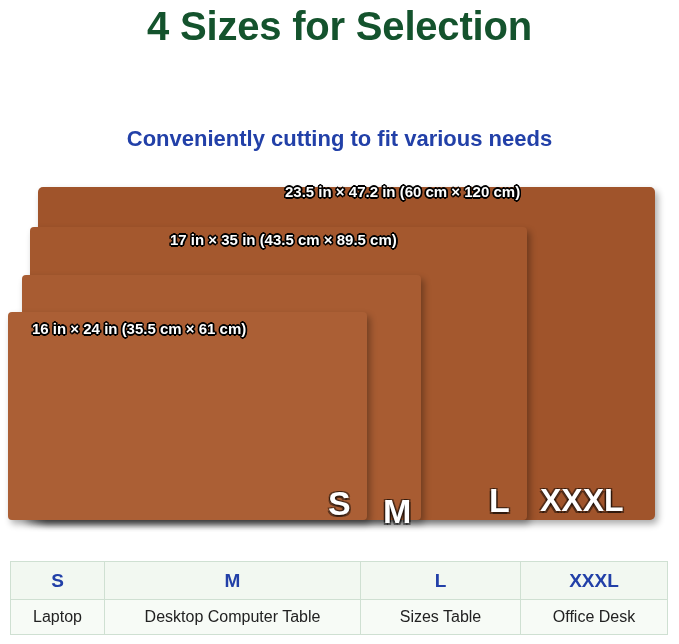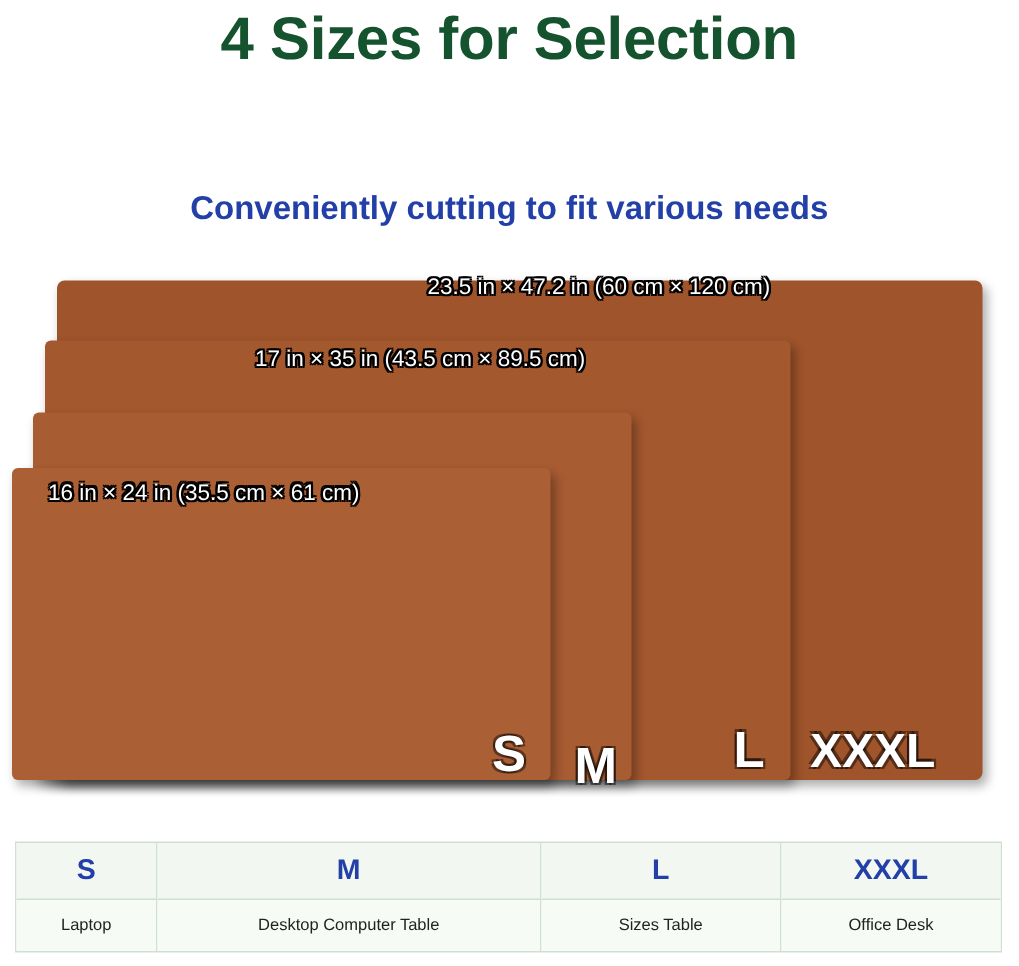--- a/index.html
+++ b/index.html
@@ -85,21 +85,21 @@
     left: 8px;
     top: 147px;
     width: 359px;
     height: 208px;
     background: #ab5f35;
   }
 
   .mat-label {
     position: absolute;
     font-size: 15px;
-    font-weight: normal;
+    font-weight: bold;
     color: #ffffff;
     white-space: nowrap;
     text-shadow:
       -1.4px -1.4px 0 #000, 1.4px -1.4px 0 #000,
       -1.4px  1.4px 0 #000, 1.4px  1.4px 0 #000,
        0px -1.6px 0 #000, 0px 1.6px 0 #000,
       -1.6px 0px 0 #000, 1.6px 0px 0 #000;
   }
   .dim-xxxl { left: 285px; top: 18px; }
   .dim-l    { left: 170px; top: 66px; }
@@ -155,21 +155,21 @@
     color: #2240a8;
     border-bottom: 1px solid #cfe0d2;
     box-sizing: border-box;
   }
   .cell-body {
     flex: 1;
     background: #f7fbf6;
     display: flex;
     align-items: center;
     justify-content: center;
-    font-size: 11px;
+    font-size: 16px;
     color: #222222;
   }
 </style>
 </head>
 <body>
 
 <div class="page">
 
   <div class="title">4 Sizes for Selection</div>
   <div class="subtitle">Conveniently cutting to fit various needs</div>

